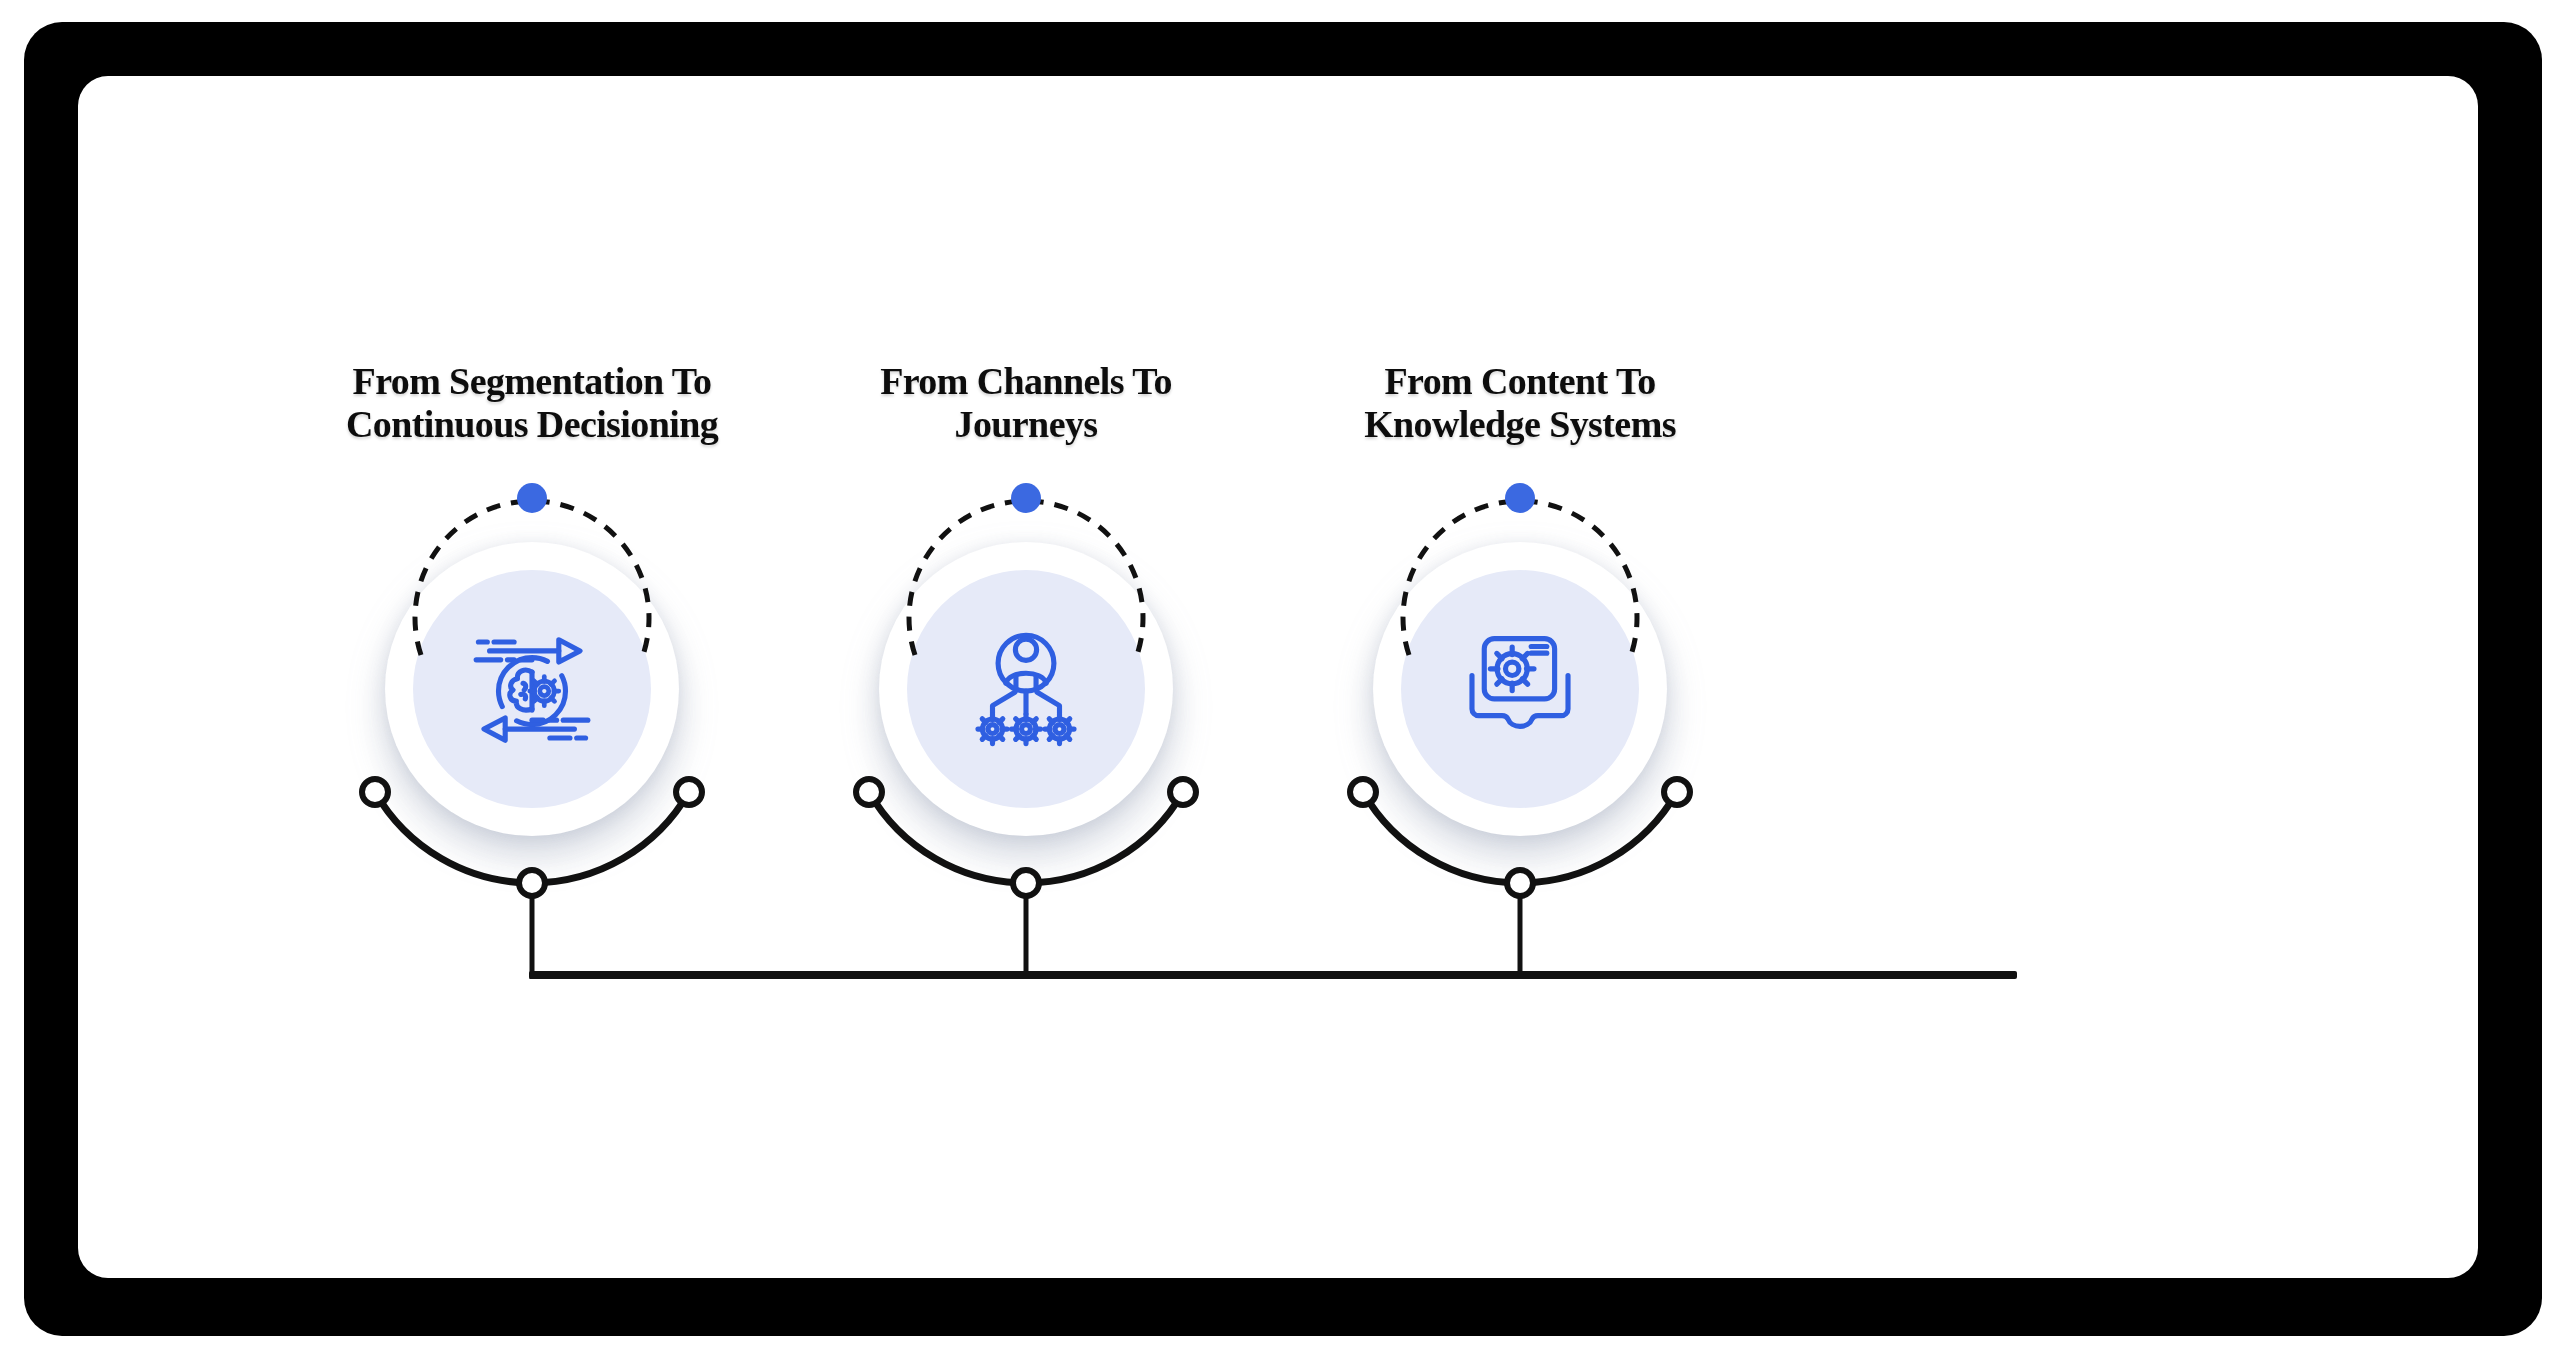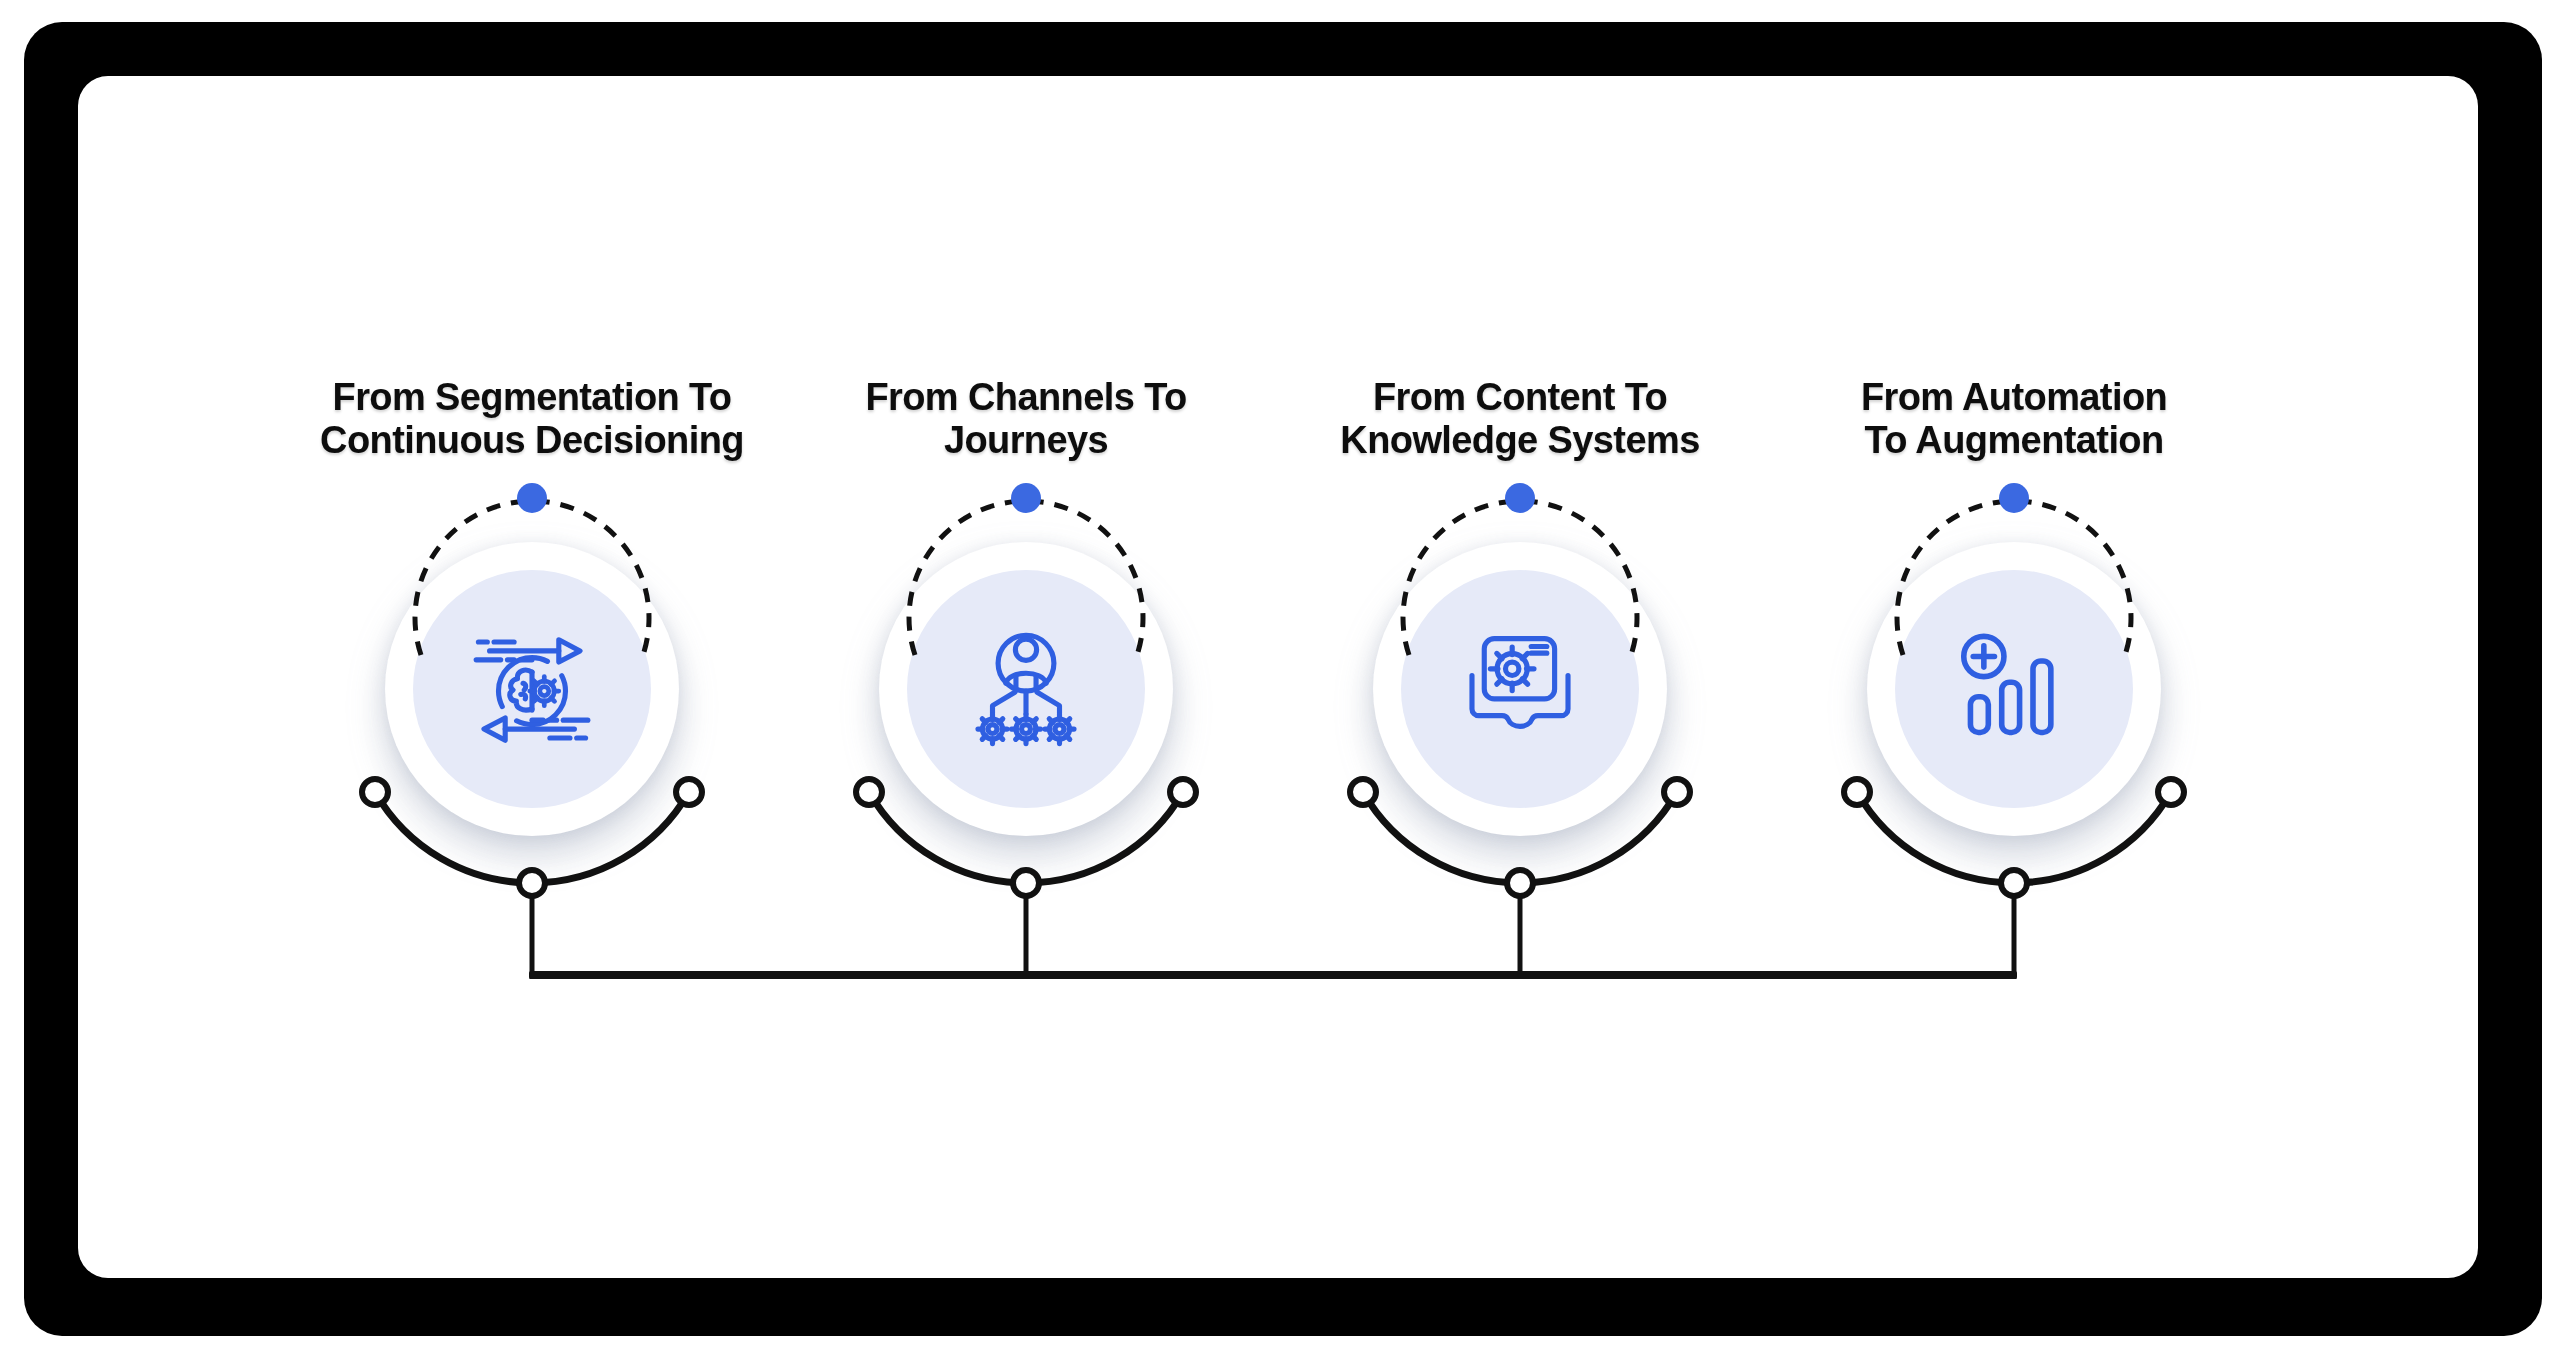--- a/index.html
+++ b/index.html
@@ -22,24 +22,25 @@
     position:absolute;left:24px;top:22px;width:2518px;height:1314px;
     background:var(--frame_black);border-radius:38px;
   }
   .frame-inner{
     position:absolute;left:54px;top:54px;right:64px;bottom:58px;
     background:#ffffff;border-radius:30px;
   }
   .node{position:absolute;top:352px;width:494px;height:632px;}
   .node-1{left:285px;} .node-2{left:779px;} .node-3{left:1273px;} .node-4{left:1767px;}
   .title{
-    position:absolute;top:8px;left:-20px;right:-20px;margin:16px;
+    position:absolute;top:8px;left:-20px;right:-20px;margin:0;
     text-align:center;font-size:38px;line-height:43px;font-weight:700;
     letter-spacing:-0.6px;color:var(--title_color);white-space:pre-line;
     text-shadow:0 2px 3px rgba(0,0,0,0.18);
+    font-family:Liberation Serif, serif;
   }
   .graphic{position:absolute;left:47px;top:118px;width:400px;height:512px;overflow:visible;}
   .icon{position:absolute;left:180px;top:271px;width:134px;height:134px;overflow:visible;}
   .icon g{stroke:var(--icon_blue);fill:none;stroke-linecap:round;stroke-linejoin:round;}
   .shadowed{filter:drop-shadow(0 18px 18px rgba(120,132,160,0.30)) drop-shadow(0 3px 8px rgba(120,132,160,0.18));}
   .hline{
     position:absolute;left:529px;top:971px;width:1488px;height:8px;
     background:var(--line_black);border-radius:2px;
   }
   .arcline{stroke:var(--line_black);fill:none;}
@@ -148,32 +149,15 @@
         <polyline points="50,62 30,74 30,81"></polyline>
         <line x1="60" y1="61" x2="60" y2="81"></line>
         <polyline points="70,62 90,74 90,81"></polyline>
         <use href="#gear8" transform="translate(30,95)"></use>
         <use href="#gear8" transform="translate(60,95)"></use>
         <use href="#gear8" transform="translate(90,95)"></use>
       </g>
     </svg>
   </section>
 
-  <section class="node node-4">
-    <h2 class="title">From Automation
-To Augmentation</h2>
-    <svg class="graphic" viewBox="0 0 400 512">
-      <use href="#node-rings"></use>
-    </svg>
-    <svg class="icon" viewBox="0 0 120 120">
-      <g stroke-width="5">
-        <circle cx="33" cy="30" r="18"></circle>
-        <line x1="23.5" y1="30" x2="42.5" y2="30"></line>
-        <line x1="33" y1="20.5" x2="33" y2="39.5"></line>
-        <rect x="21" y="66" width="16" height="32" rx="7"></rect>
-        <rect x="49" y="53" width="16" height="45" rx="7"></rect>
-        <rect x="77" y="34" width="16" height="64" rx="7"></rect>
-      </g>
-    </svg>
-  </section>
 
   <div class="hline"></div>
 </div>
 
 </body></html>

